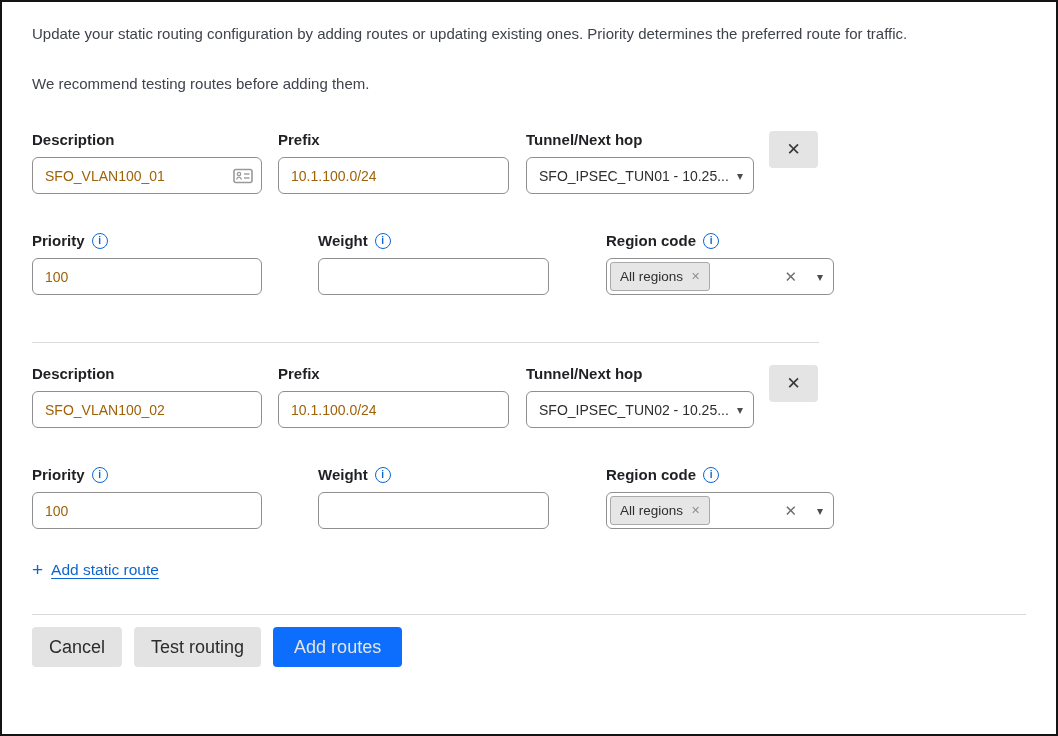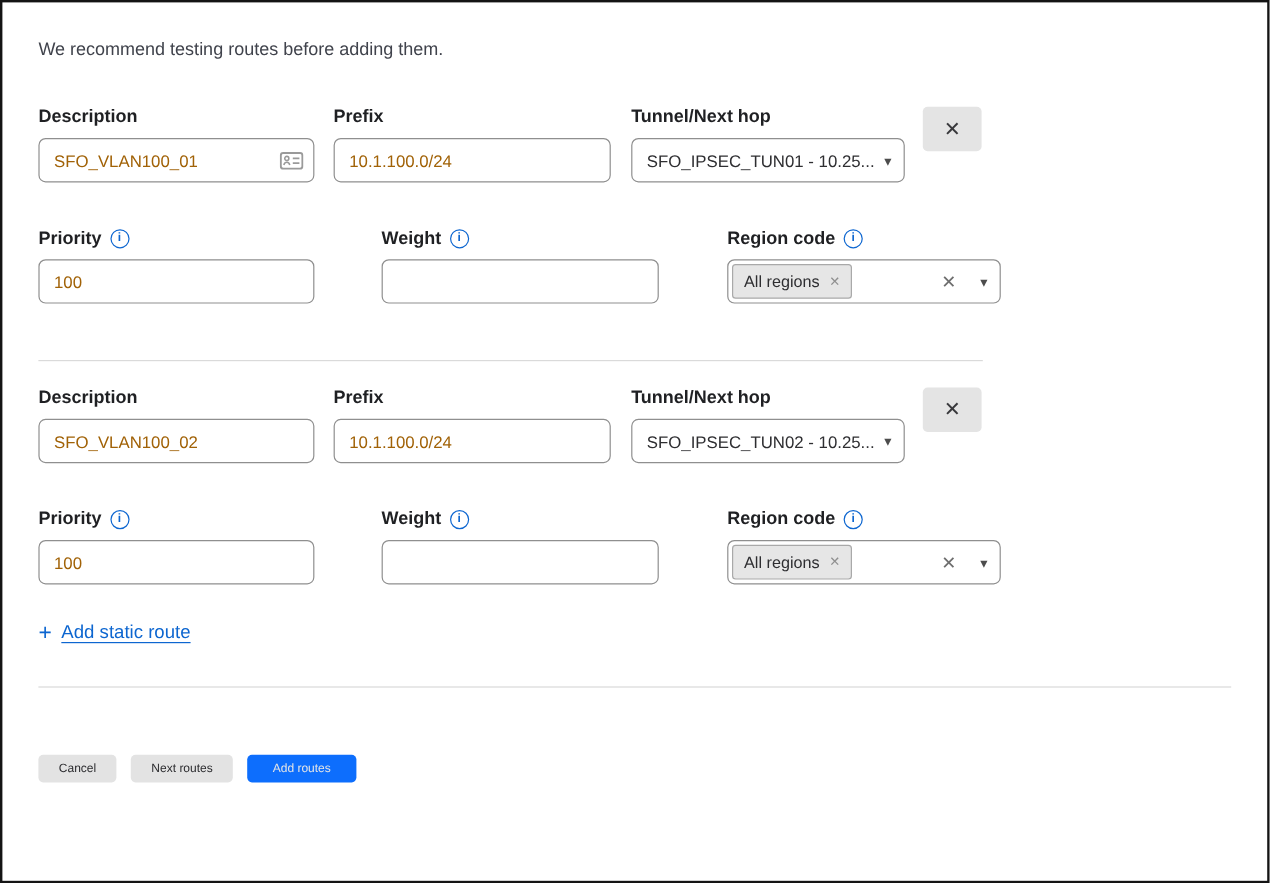--- a/index.html
+++ b/index.html
@@ -116,35 +116,35 @@
     text-underline-offset: 3px;
   }
 
   .footer-divider {
     width: 100%; border: none; border-top: 1px solid #d9d9d9;
     margin-top: 35px;
   }
 
   .footer { margin-top: 12px; display: flex; align-items: center; }
   .btn {
-    height: 23px; border-radius: 4px; border: none; cursor: pointer;
-    font-family: "Liberation Sans", sans-serif; font-size: 10px;
+    height: 40px; border-radius: 4px; border: none; cursor: pointer;
+    font-family: "Liberation Sans", sans-serif; font-size: 18px;
     padding: 0 17px;
-    margin-top: 44px;
   }
   .btn-gray { background: #e3e3e3; color: #2c2c2f; }
   .btn-primary { background: #0d6efd; color: #e5e5e5; padding: 0 21px; }
   .btn + .btn { margin-left: 12px; }
 </style>
 </head>
 <body>
 
 <div class="window">
 
 
+  <p class="intro intro-1">Update your static routing configuration by adding routes or updating existing ones. Priority determines the preferred route for traffic.</p>
   <p class="intro intro-2">We recommend testing routes before adding them.</p>
 
   <div class="route-section-1">
     <div class="field-row">
       <div class="field-col col-1">
         <span class="field-label">Description</span>
         <span class="input-wrap">
           <input class="text-input" type="text" value="SFO_VLAN100_01" style="">
           <svg class="autofill-icon" viewBox="0 0 20 16" fill="none">
             <rect x="1" y="1.5" width="18" height="13" rx="2" stroke="#9a9a9a" stroke-width="1.6"></rect>
@@ -259,17 +259,17 @@
 
   <div class="add-route-row">
     <span class="plus-glyph">+</span>
     <a class="add-route-link">Add static route</a>
   </div>
 
   <hr class="footer-divider">
 
   <div class="footer">
     <button class="btn btn-gray">Cancel</button>
-    <button class="btn btn-gray">Next routes</button>
+    <button class="btn btn-gray">Test routing</button>
     <button class="btn btn-primary">Add routes</button>
   </div>
 
 </div>
 
 </body></html>

